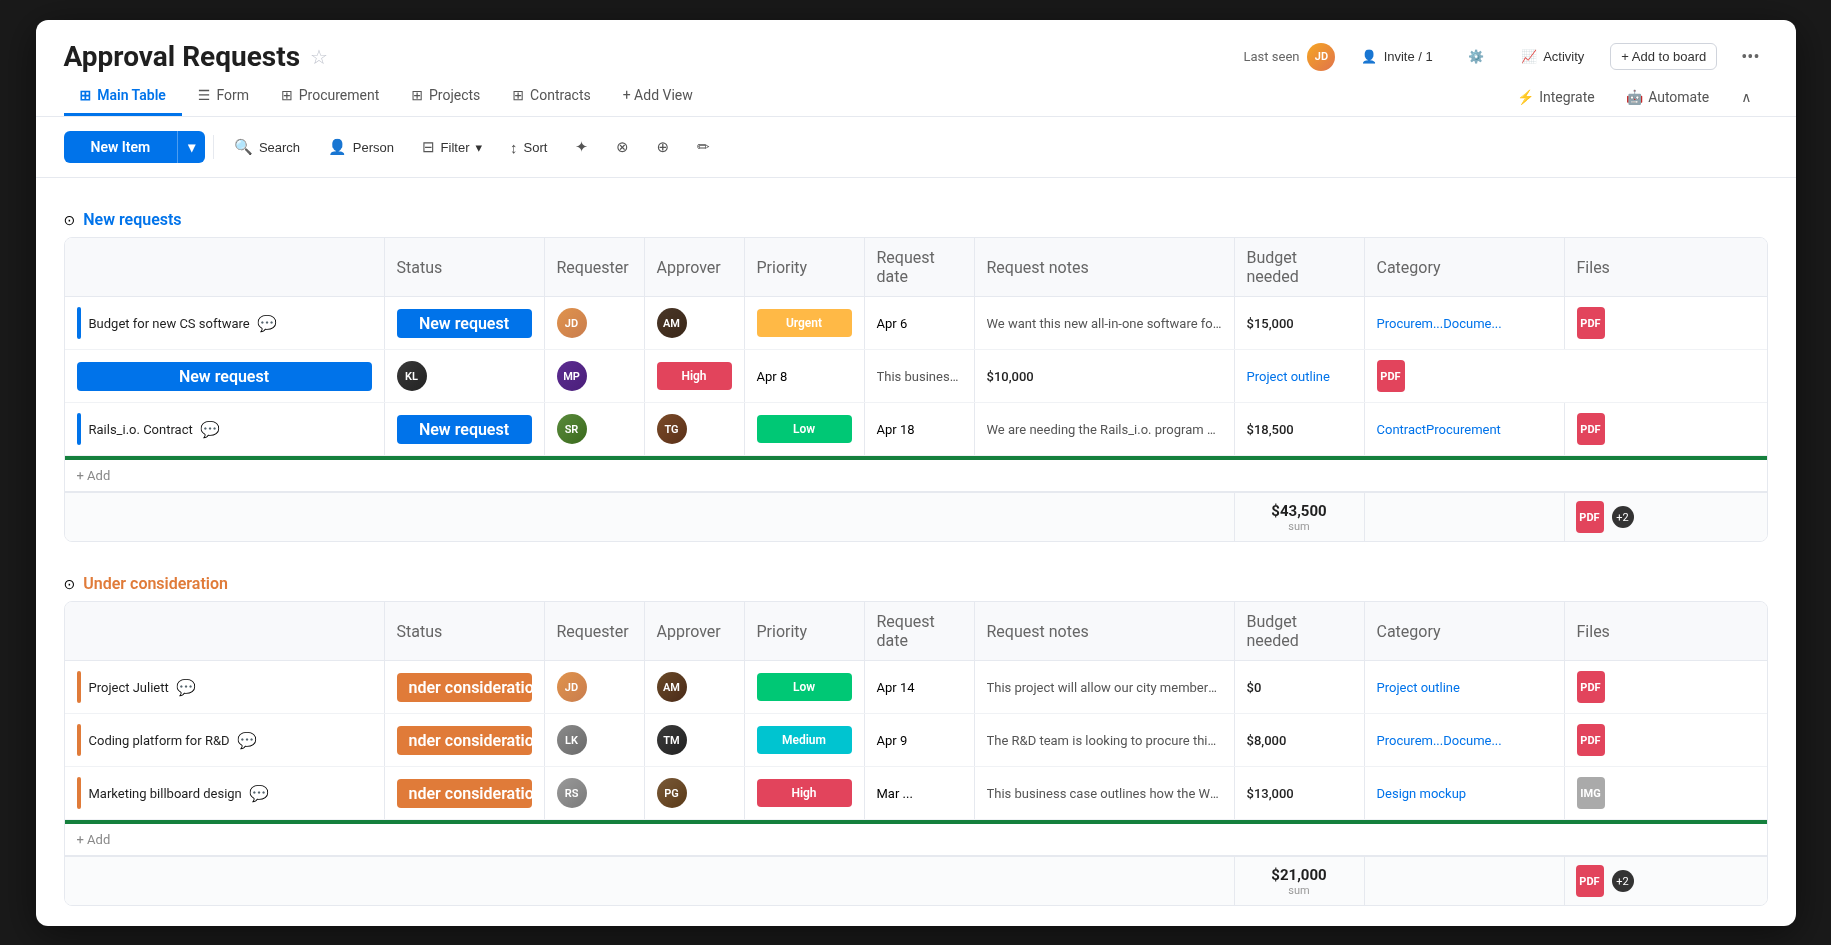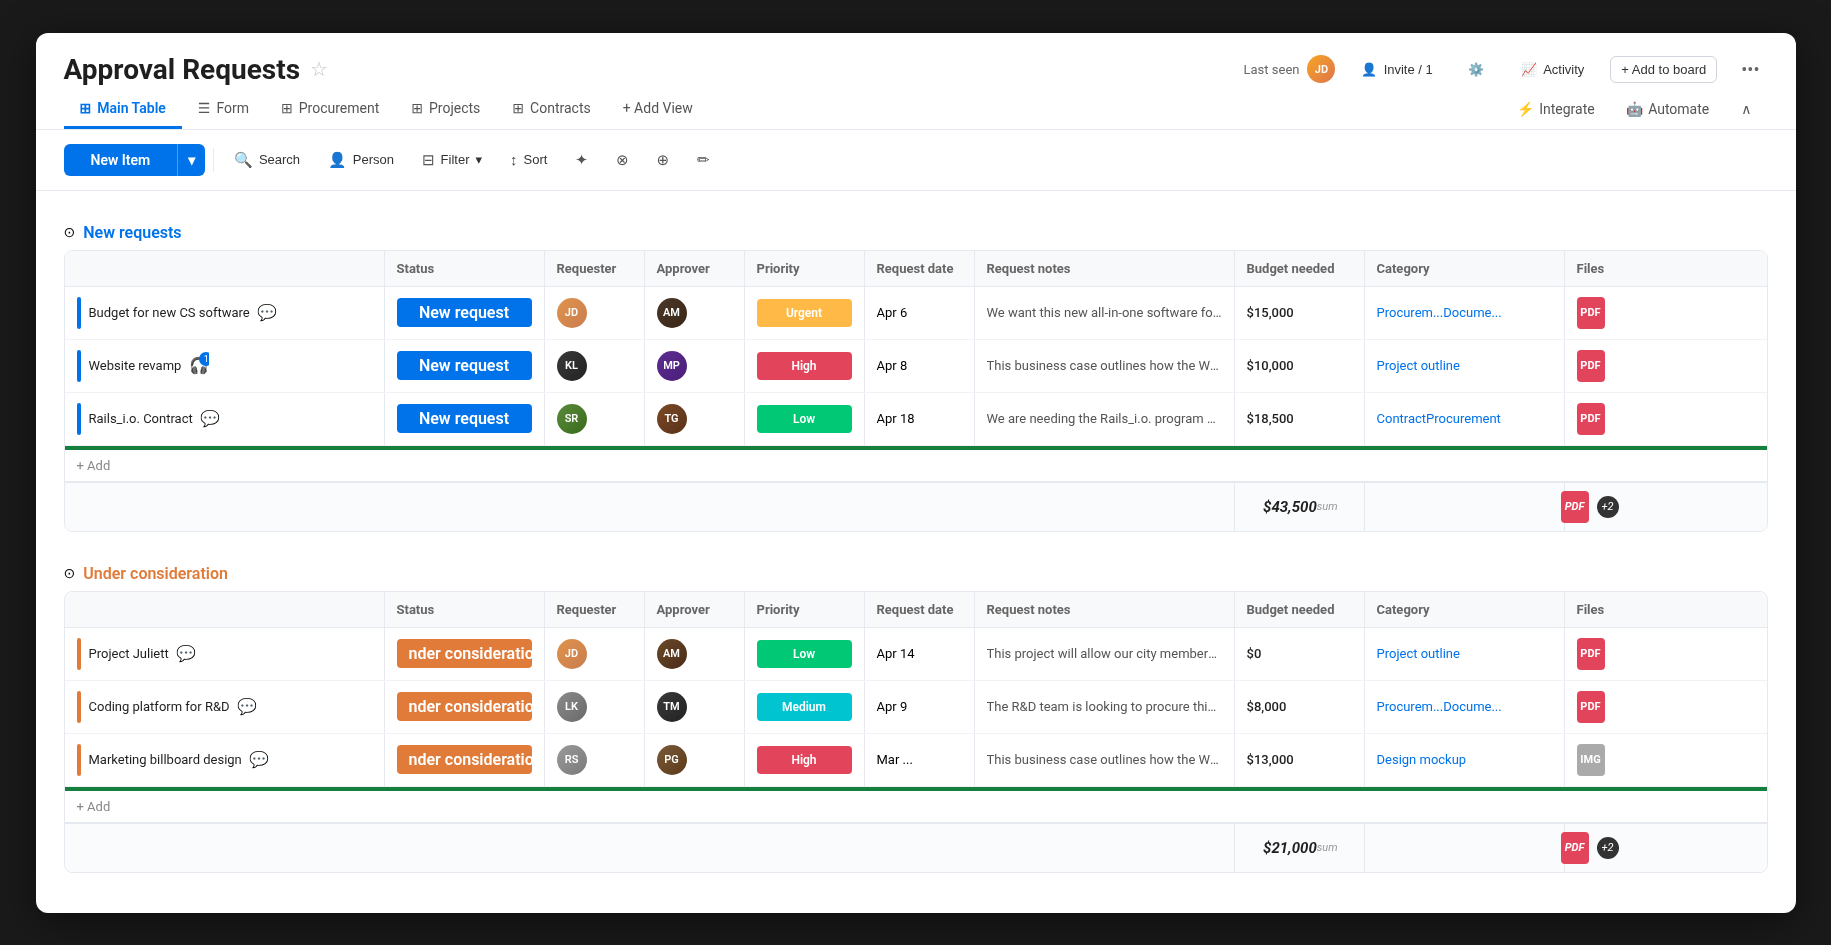--- a/index.html
+++ b/index.html
@@ -191,22 +191,22 @@
     
     .table-wrapper {
       border: 1px solid #e6e9ef;
       border-radius: 8px;
       overflow: hidden;
     }
     .table-header-row {
       display: grid;
       background: #f8f9fb;
       border-bottom: 1px solid #e6e9ef;
-      font-size: 13px;
-      font-weight: 700;
+      font-size: 16px;
+      font-weight: 400;
       color: #666;
     }
     .table-grid {
       grid-template-columns: 320px 160px 100px 100px 120px 110px 260px 130px 200px 80px;
     }
     .th {
       padding: 10px 12px;
       text-align: left;
       border-right: 1px solid #e6e9ef;
       display: flex;
@@ -344,22 +344,21 @@
       display: grid;
       border-top: 2px solid #e6e9ef;
       background: #fafbfc;
     }
     .sum-cell {
       padding: 8px 26px;
       border-right: 1px solid #e6e9ef;
       display: flex;
       align-items: center;
       justify-content: flex-end;
-      flex-direction: row;
-      font-style: italic;
+      flex-direction: column;
     }
     .sum-cell:last-child { border-right: none; }
     .sum-amount { font-size: 15px; font-weight: 700; color: #1f1f1f; }
     .sum-label { font-size: 11px; color: #999; }
     
     .category-cell { display: flex; align-items: flex-start; flex-wrap: nowrap; overflow: hidden; }
     
     .comment-with-badge { position: relative; display: inline-flex; }
     .chat-badge {
       position: absolute;
@@ -543,30 +542,20 @@
               <span class="link-text">Docume...</span>
             </div>
           </div>
           <div class="td">
             <div class="file-icon">PDF</div>
           </div>
         </div>
 
         <div class="table-row table-grid">
           <div class="td">
-            <div class="row-name-cell">
-              <div class="color-bar blue"></div>
-              <span class="row-name">Website revamp</span>
-              <div class="comment-with-badge" style="margin-left:auto;">
-                <span style="font-size:16px; color:#0073ea;">🎧</span>
-                <div class="chat-badge">1</div>
-              </div>
-            </div>
-          </div>
-          <div class="td">
             <div class="status-badge status-new">New request</div>
           </div>
           <div class="td">
             <div class="avatar-circle" style="background: linear-gradient(135deg, #3a3a3a, #222);">KL</div>
           </div>
           <div class="td">
             <div class="avatar-circle" style="background: linear-gradient(135deg, #5c2d91, #4a1e7a);">MP</div>
           </div>
           <div class="td">
             <div class="priority-badge priority-high">High</div>

